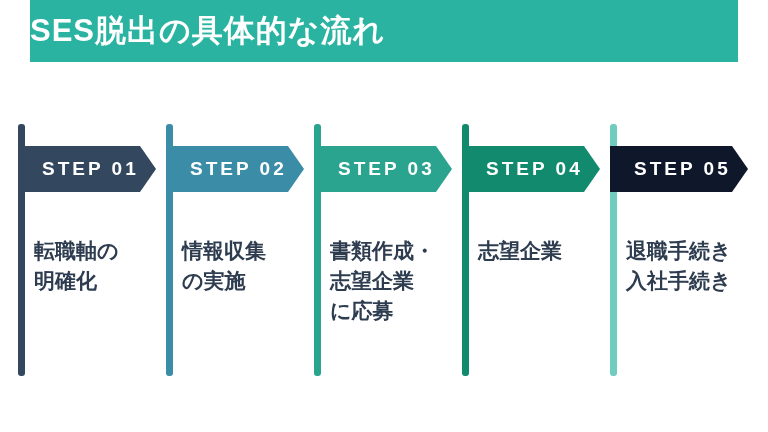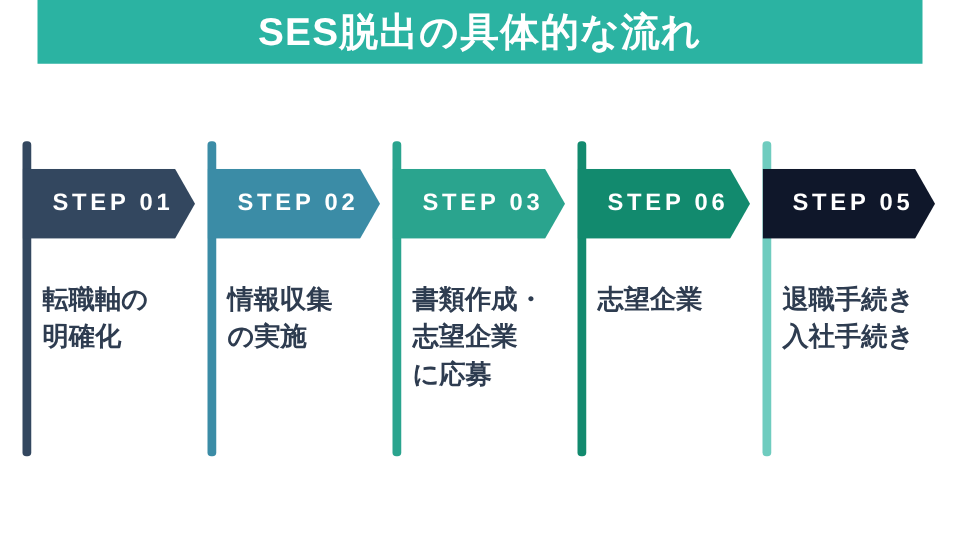--- a/index.html
+++ b/index.html
@@ -5,24 +5,24 @@
   * { margin: 0; padding: 0; box-sizing: border-box; }
   html, body {
     width: 768px;
     height: 432px;
     background: #ffffff;
     font-family: "Liberation Sans", "DejaVu Sans", sans-serif;
     overflow: hidden;
   }
   .header {
     margin: 0 30px;
-    height: 51px;
+    height: 62px;
     display: flex;
     align-items: center;
-    justify-content: center;
+    justify-content: flex-start;
   }
   .header-title {
     color: #ffffff;
     font-size: 31px;
     font-weight: bold;
     letter-spacing: 1px;
   }
   .steps {
     display: flex;
     gap: 8px;
@@ -40,21 +40,21 @@
     top: 0;
     bottom: 0;
     width: 7px;
     border-radius: 3px;
   }
   .banner {
     position: absolute;
     left: 0;
     right: 2px;
     top: 22px;
-    height: 56px;
+    height: 46px;
     clip-path: polygon(0 0, calc(100% - 16px) 0, 100% 50%, calc(100% - 16px) 100%, 0 100%);
     display: flex;
     align-items: center;
     padding-left: 24px;
     color: #ffffff;
     font-weight: bold;
     font-size: 19px;
     letter-spacing: 3px;
   }
   .text-block {
@@ -121,21 +121,21 @@
       <div class="title">書類作成・
 志望企業
 に応募</div>
       <div class="subtitle"></div>
     </div>
   </div>
 
   <div class="step">
     <div class="bar" style="background: rgb(18, 138, 110);"></div>
     <div class="banner" style="background: rgb(18, 138, 110);">
-      <span>STEP 06</span>
+      <span>STEP 04</span>
     </div>
     <div class="text-block">
       <div class="title">志望企業</div>
     </div>
   </div>
 
   <div class="step">
     <div class="bar" style="background: rgb(111, 204, 191);"></div>
     <div class="banner" style="background: #0f172a;">
       <span>STEP 05</span>

